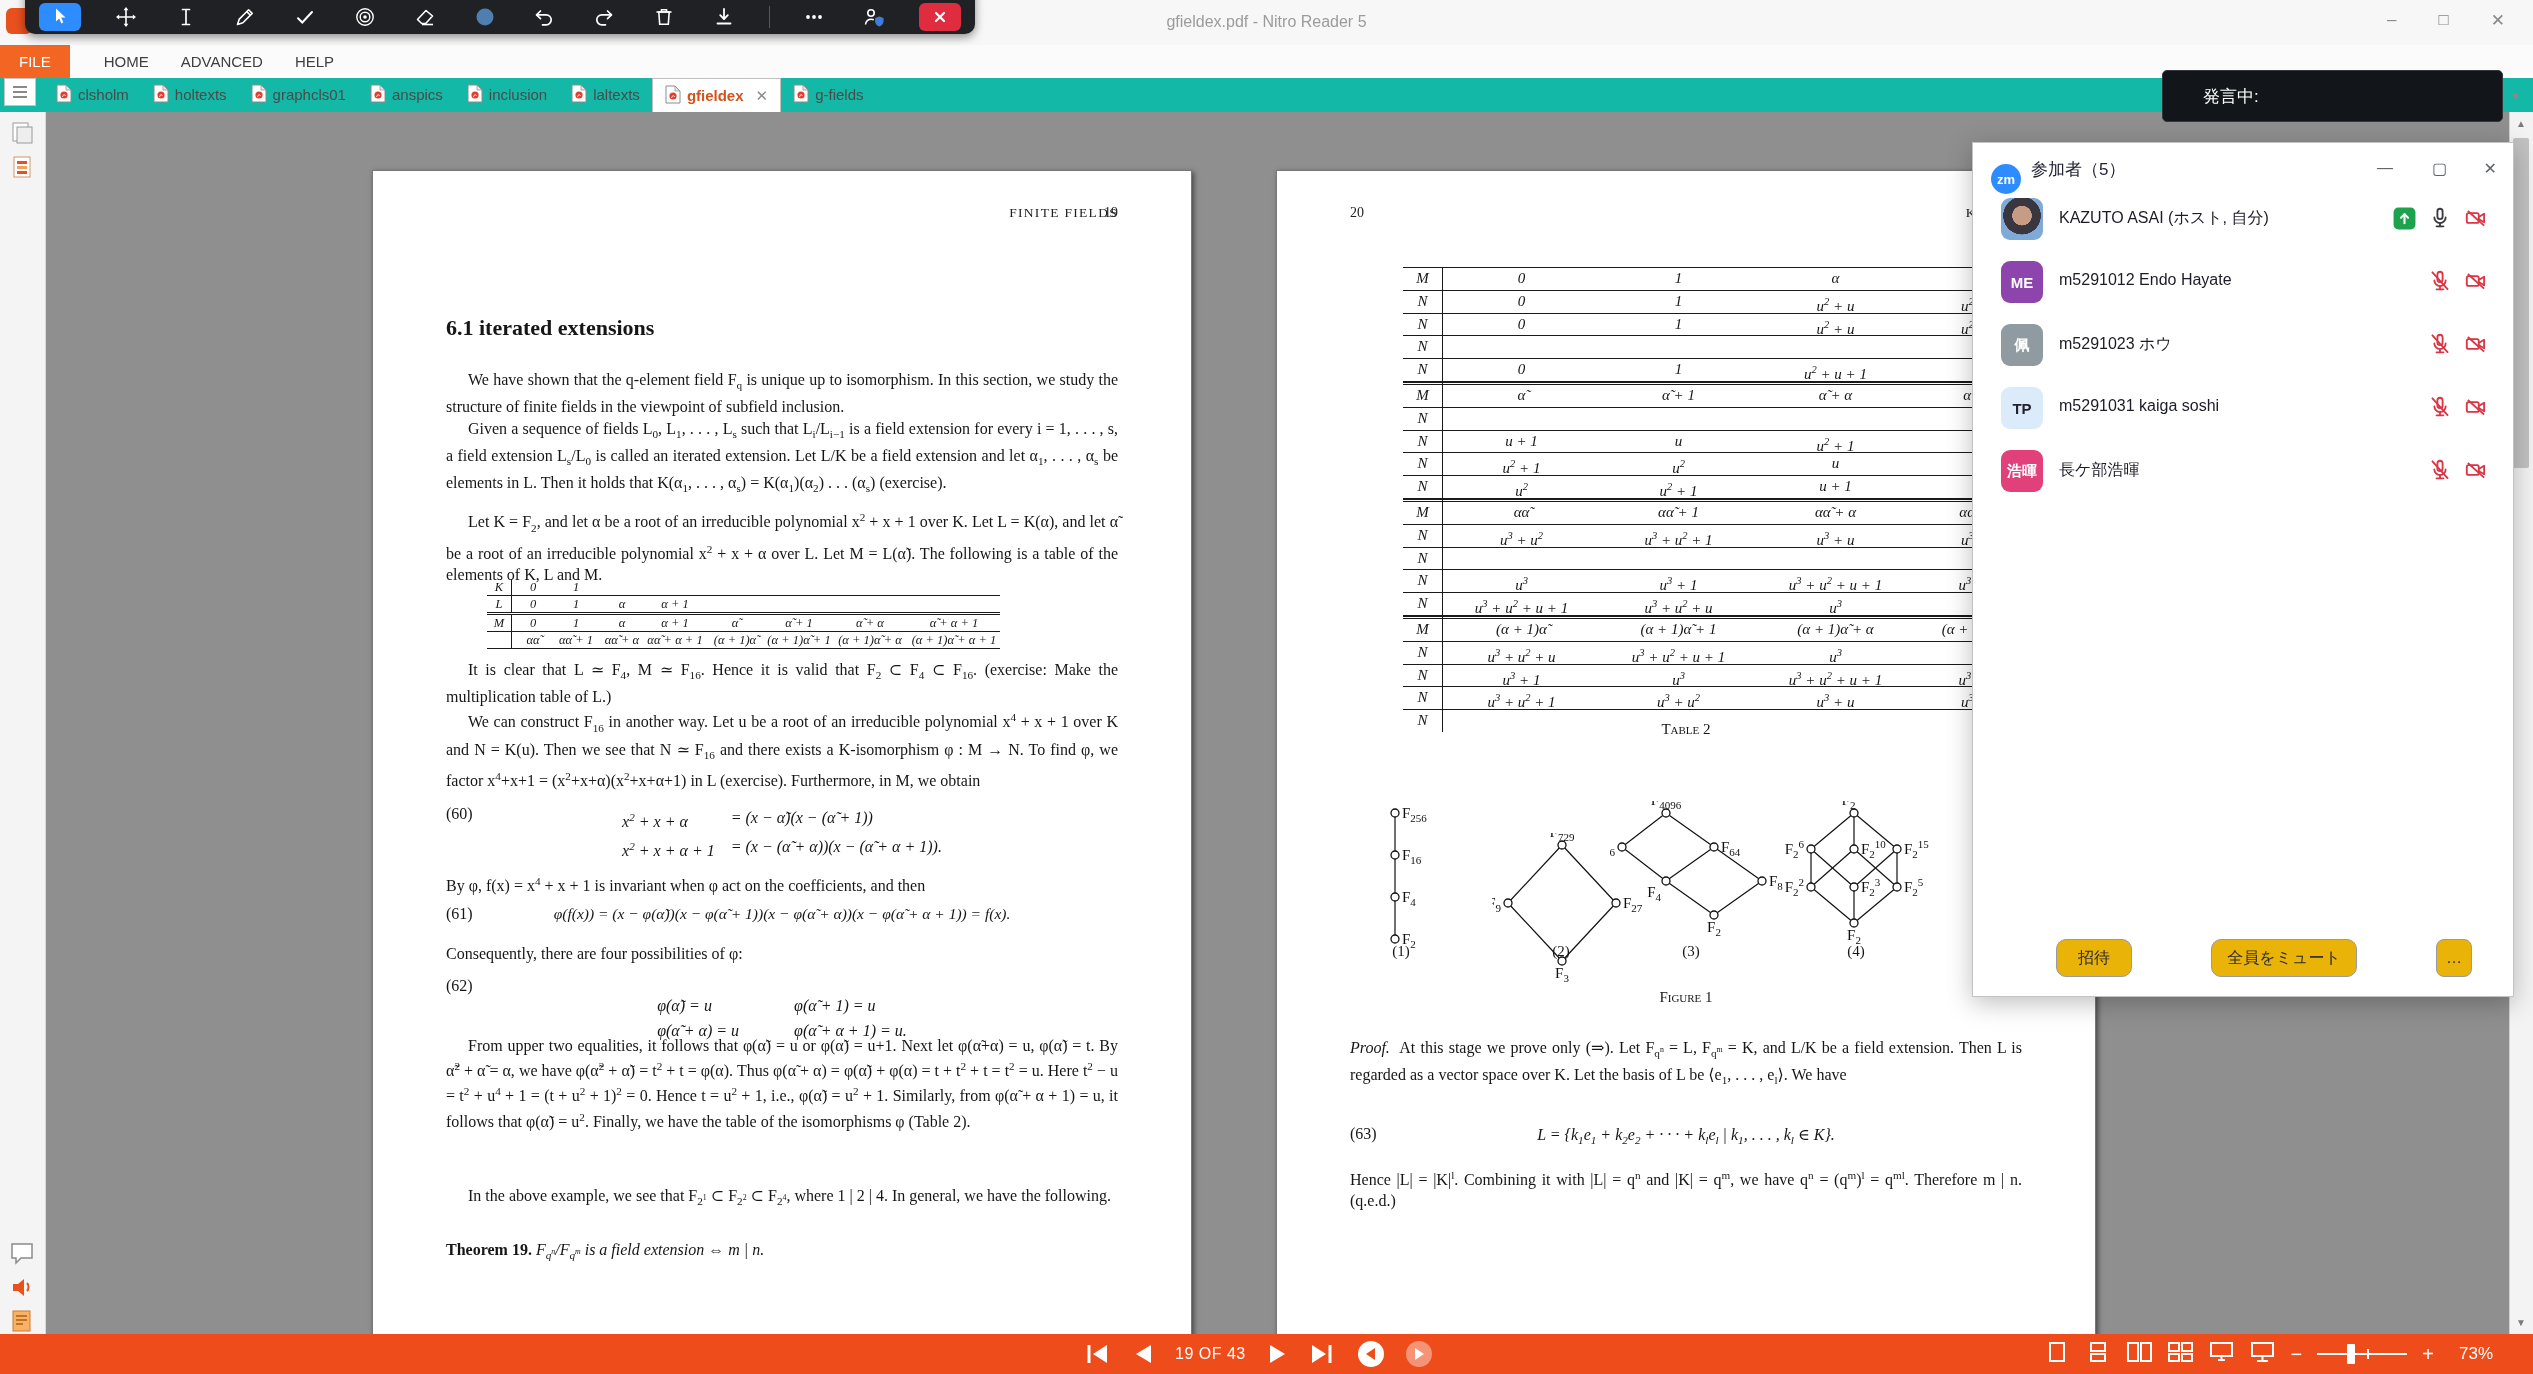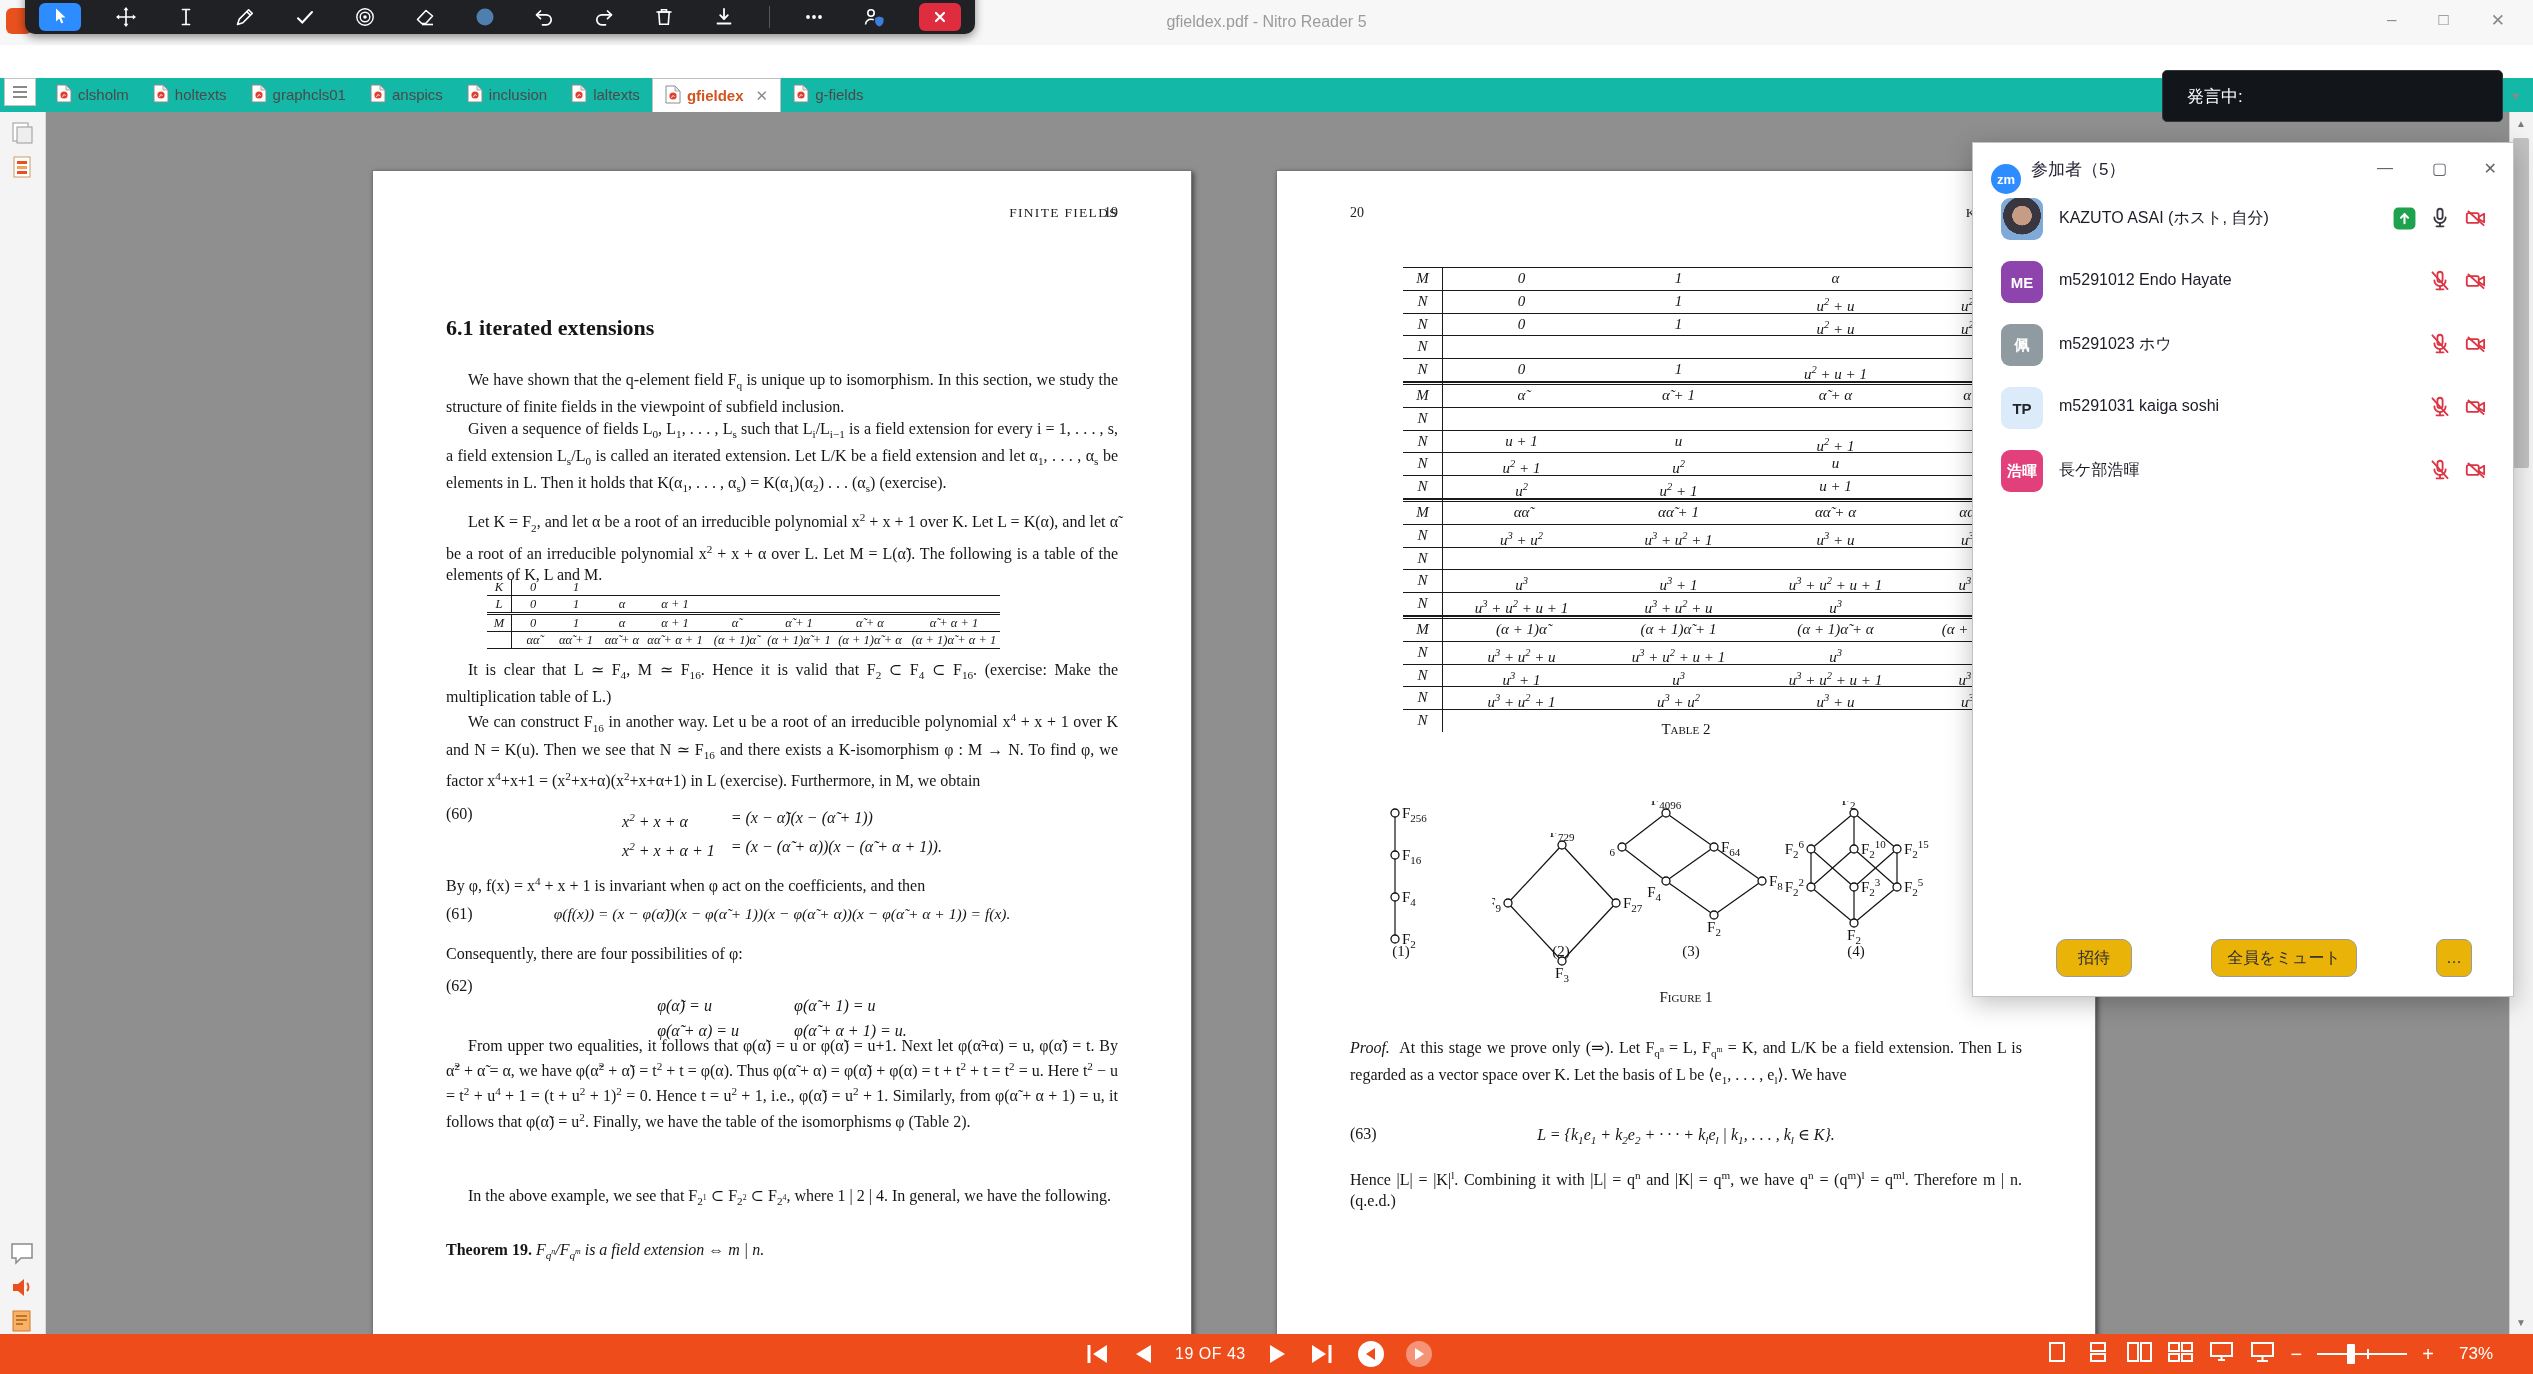--- a/index.html
+++ b/index.html
@@ -84,21 +84,21 @@
   
   #annobar{position:absolute;left:25px;top:-16px;width:950px;height:50px;background:#202124;border-radius:10px;
            box-shadow:0 3px 10px rgba(0,0,0,.45);z-index:40;display:flex;align-items:flex-end;padding:0 14px;box-sizing:border-box;}
   #annobar .inner{display:flex;align-items:center;justify-content:space-between;width:100%;height:34px;}
   .tool{display:flex;align-items:center;justify-content:center;width:30px;height:28px;cursor:default;}
   .tool.sel{background:#2d8cff;border-radius:6px;width:42px;}
   .tool.closebtn{background:#df2d3f;border-radius:6px;width:42px;}
   .tsep{width:1px;height:22px;background:#55585c;}
   
   #speaking{position:absolute;left:2162px;top:70px;width:341px;height:52px;background:#121519;border:1px solid #33363a;border-radius:5px;
-            color:#fff;font-size:17px;display:flex;align-items:center;padding-left:24px;box-sizing:border-box;z-index:60;}
+            color:#fff;font-size:17px;display:flex;align-items:center;padding-left:40px;box-sizing:border-box;z-index:60;}
   
   #zoompanel{position:absolute;left:1972px;top:142px;width:540px;height:853px;background:#fff;border:1px solid #c3c3c3;
              box-shadow:0 6px 24px rgba(0,0,0,.25);z-index:50;}
   #zp-head{position:absolute;left:0;top:0;width:100%;height:52px;}
   #zp-logo{position:absolute;left:18px;top:11px;width:30px;height:30px;border-radius:50%;background:#2d8cff;color:#fff;
            font-size:13px;font-weight:bold;display:flex;align-items:center;justify-content:center;margin-top:10px;}
   #zp-title{position:absolute;left:58px;top:15px;font-size:17px;color:#232333;}
   .zp-winic{position:absolute;top:16px;color:#5f6368;font-size:16px;cursor:default;}
   .zp-row{position:absolute;left:0;width:100%;height:63px;}
   .zp-av{position:absolute;left:28px;top:10px;width:42px;height:42px;border-radius:9px;display:flex;align-items:center;justify-content:center;
@@ -121,20 +121,26 @@
       <div class="r"></div>
     </div>
     <div id="winctrl">
       <span>–</span>
       <span>□</span>
       <span>✕</span>
     </div>
   </div>
   <div id="nitroflame"></div>
 
+  <div id="menubar">
+      <div class="menu-item active">FILE</div>
+      <div class="menu-item">HOME</div>
+      <div class="menu-item">ADVANCED</div>
+      <div class="menu-item">HELP</div>
+    </div>
   <div id="ribbon-chevron">▼</div>
 
   <div id="tabbar">
     <div id="sidebar-toggle">
       <svg width="18" height="16">
           <g stroke="#8a8a8a" stroke-width="2">
             <path d="M2 3h14M2 8h14M2 13h14"></path>
           </g>
         </svg>
     </div>

